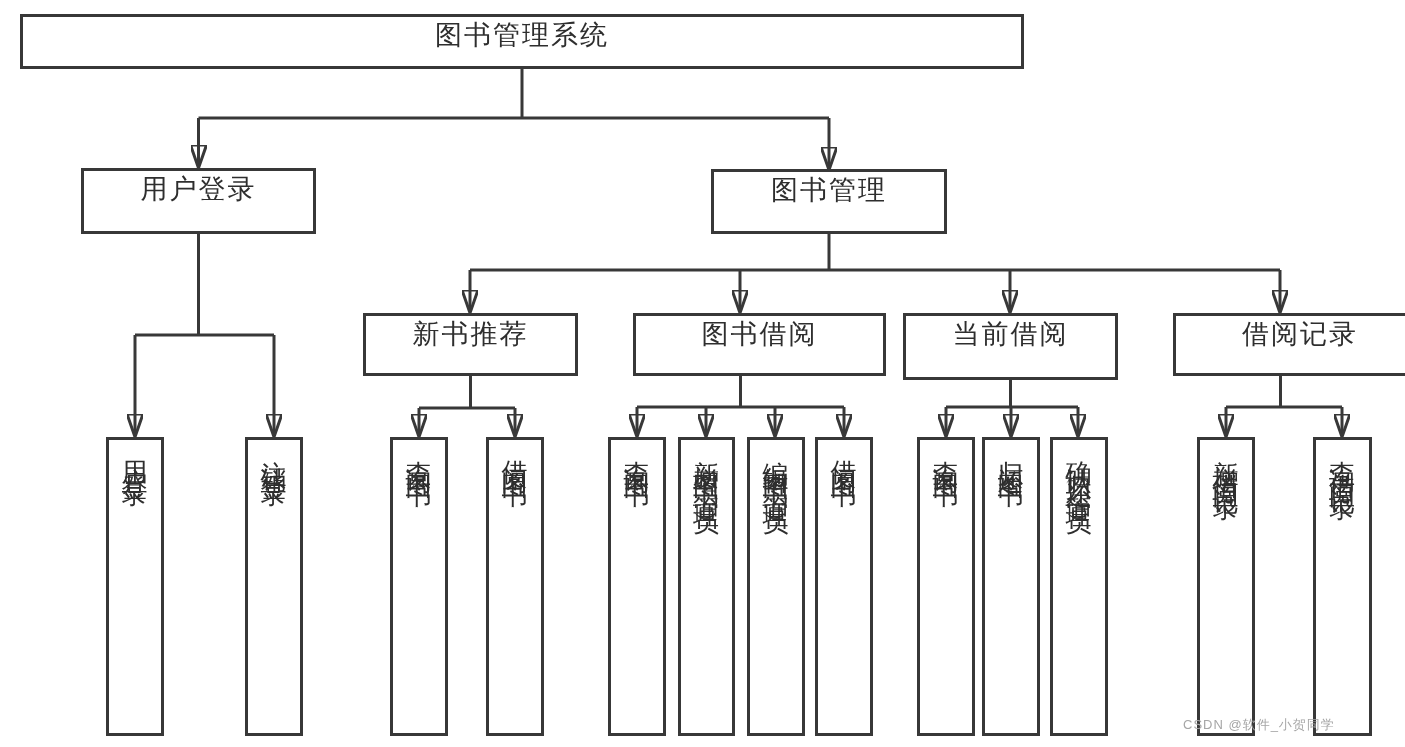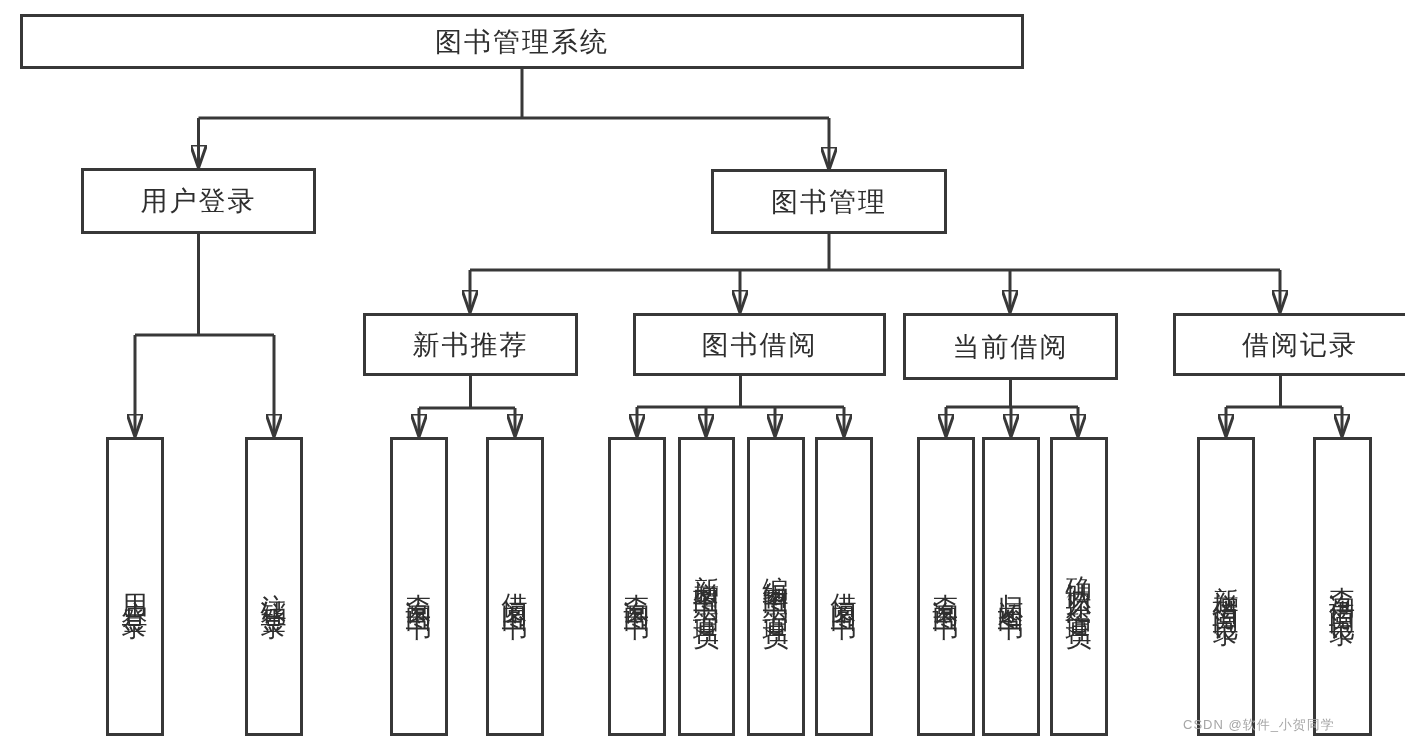--- a/index.html
+++ b/index.html
@@ -28,21 +28,21 @@
   .wires path, .wires line {
     stroke: currentColor;
     stroke-width: 3;
     fill: none;
   }
   .box {
     position: absolute;
     border: 3px solid var(--line);
     background: #fff;
     display: flex;
-    align-items: center;
+    align-items: flex-start;
     justify-content: center;
   }
   .hlabel {
     font-size: 27px;
     font-weight: 500;
     letter-spacing: 2px;
     white-space: nowrap;
   }
   .vlabel {
     writing-mode: vertical-rl;

